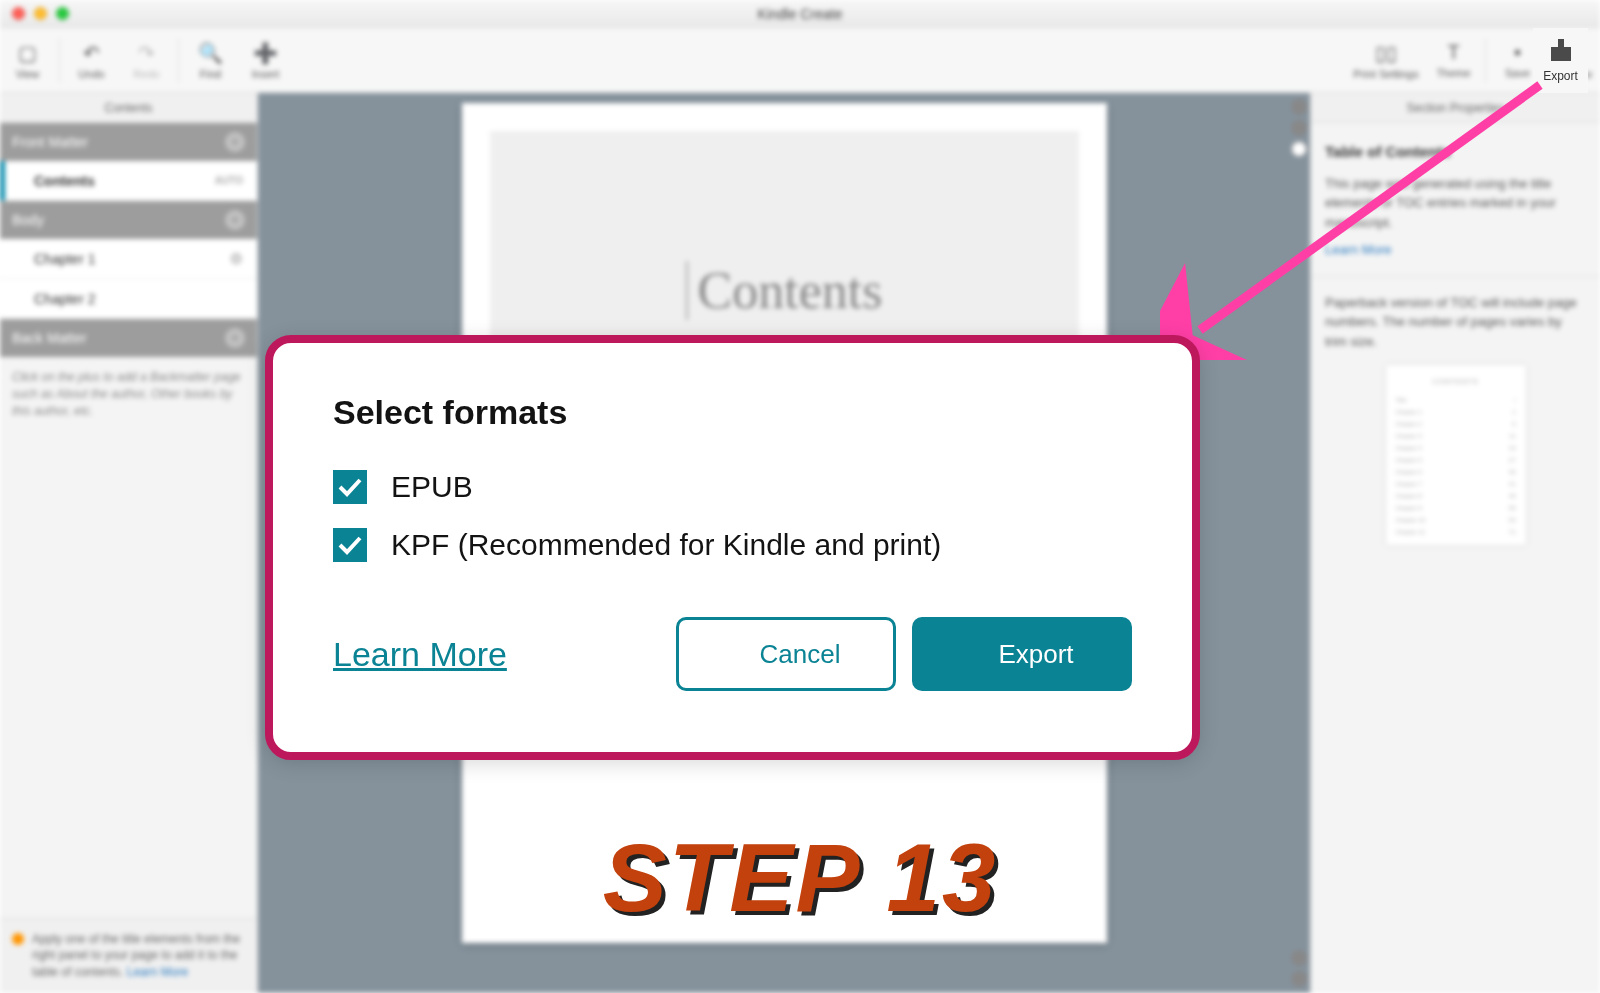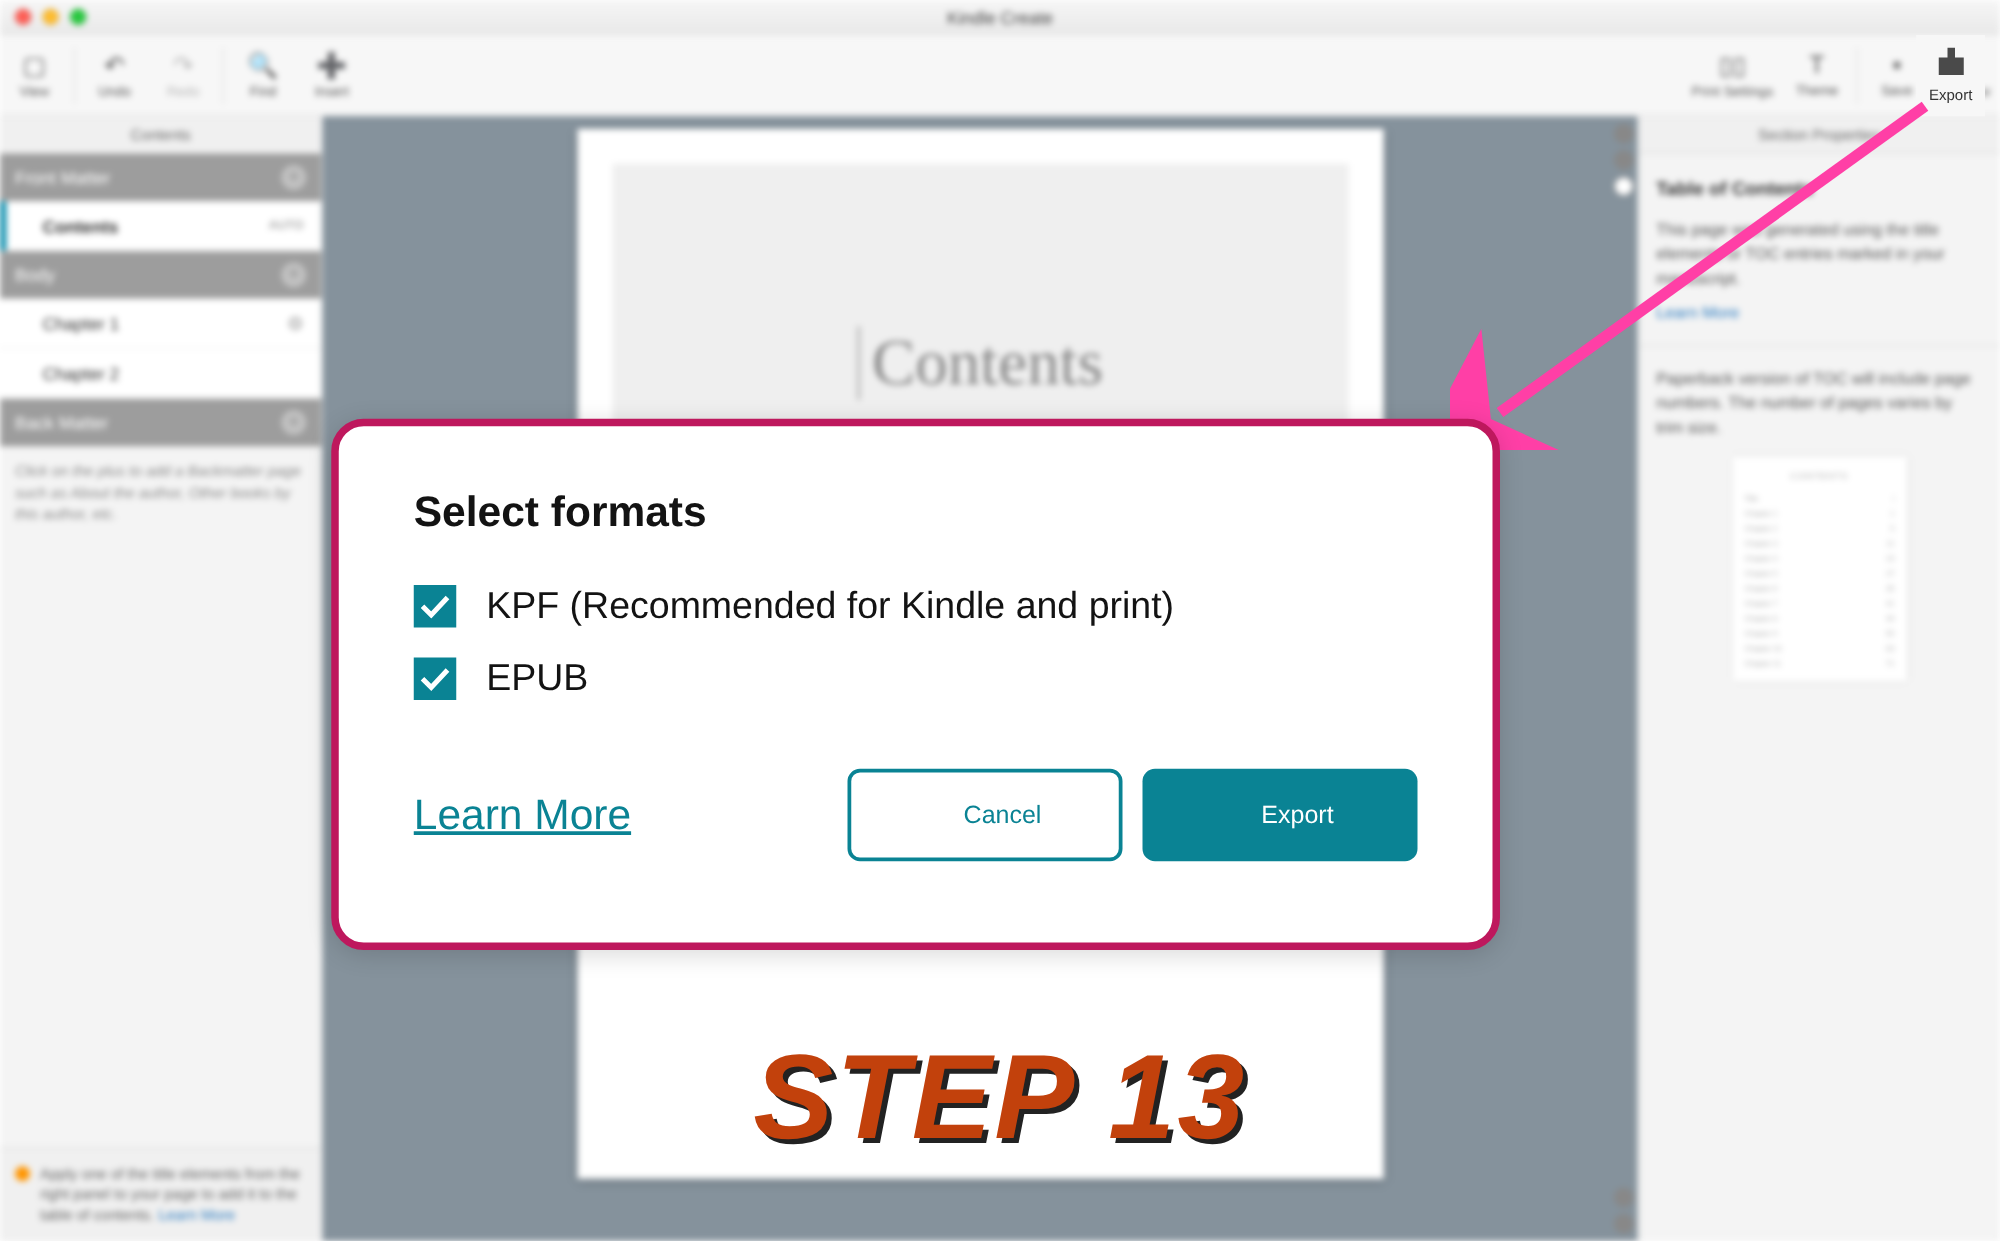--- a/index.html
+++ b/index.html
@@ -54,30 +54,30 @@
 .toc-thumb .tt-title{text-align:center;font-size:7px;margin-bottom:8px;letter-spacing:1px;}
 .toc-thumb .tt-row{display:flex;justify-content:space-between;margin-bottom:3px;}
 
 .vstrip{position:absolute;right:0;top:0;width:22px;display:flex;flex-direction:column;align-items:center;padding-top:6px;gap:5px;}
 .vball{width:16px;height:16px;border-radius:50%;background:#888;}
 .vball.w{background:#fff;border:1px solid #888;}
 
 .vstrip2{position:absolute;right:0;bottom:6px;width:22px;display:flex;flex-direction:column;align-items:center;gap:5px;}
 
 
-.dialog{position:absolute;left:265px;top:335px;width:935px;height:425px;background:#fff;border-radius:26px;border:6px solid #be185d;padding:50px 60px 45px 60px;box-shadow:0 4px 20px rgba(0,0,0,0.15);}
+.dialog{position:absolute;left:265px;top:335px;width:935px;height:425px;background:#fff;border-radius:26px;border:8px solid #be185d;padding:50px 60px 45px 60px;box-shadow:0 4px 20px rgba(0,0,0,0.15);}
 .dialog h2{font-size:34px;font-weight:700;color:#131313;margin-bottom:38px;}
 .fmt-row{display:flex;align-items:center;gap:24px;margin-bottom:24px;}
 .chk{width:34px;height:34px;background:#0a8394;display:flex;align-items:center;justify-content:center;}
 .chk svg{width:24px;height:20px;}
 .fmt-label{font-size:30px;color:#131313;}
 .dlg-foot{display:flex;align-items:center;margin-top:55px;gap:16px;}
 .learn{font-size:34px;color:#0a8394;text-decoration:underline;cursor:pointer;}
 .dlg-foot .gap{flex:1;}
-.btn{height:74px;border-radius:10px;font-size:20px;font-weight:500;display:flex;align-items:center;justify-content:center;cursor:pointer;padding-left:28px;}
+.btn{height:74px;border-radius:10px;font-size:26px;font-weight:500;display:flex;align-items:center;justify-content:center;cursor:pointer;padding-left:28px;}
 .btn.cancel{width:220px;border:3px solid #0a8394;color:#0a8394;background:#fff;}
 .btn.export{width:220px;background:#0a8394;color:#fff;}
 
 
 .arrow-svg{position:absolute;left:1160px;top:70px;width:470px;height:290px;pointer-events:none;}
 
 
 .step{position:absolute;left:50%;bottom:60px;transform:translateX(-50%);font-size:96px;font-weight:700;font-style:italic;color:#c2410c;text-shadow:4px 4px 0 #222;font-family:"Arial Black",Impact,sans-serif;letter-spacing:2px;}
 
 .sharp{filter:none !important;}
@@ -274,29 +274,29 @@
 </svg>
 
 <div class="dialog sharp">
   <h2>Select formats</h2>
   <div class="fmt-row">
     <div class="chk">
         <svg viewBox="0 0 24 20">
           <path d="M2 10 L9 17 L22 3" stroke="#fff" stroke-width="4" fill="none"></path>
         </svg>
       </div>
-    <div class="fmt-label">KPF (Recommended for Kindle and print)</div>
+    <div class="fmt-label">EPUB</div>
   </div>
   <div class="fmt-row">
     <div class="chk">
         <svg viewBox="0 0 24 20">
           <path d="M2 10 L9 17 L22 3" stroke="#fff" stroke-width="4" fill="none"></path>
         </svg>
       </div>
-    <div class="fmt-label">EPUB</div>
+    <div class="fmt-label">KPF (Recommended for Kindle and print)</div>
   </div>
   <div class="dlg-foot">
     <div class="learn">Learn More</div>
     <div class="gap"></div>
     <div class="btn cancel">Cancel</div>
     <div class="btn export">Export</div>
   </div>
 </div>
 
 <div class="step sharp">STEP 13</div>

